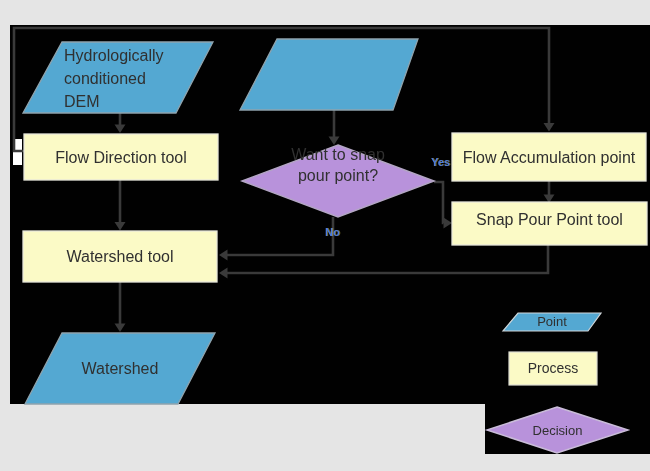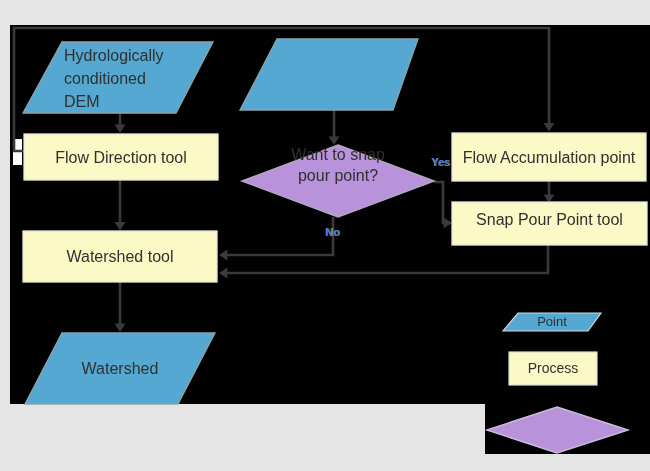--- a/index.html
+++ b/index.html
@@ -87,14 +87,15 @@
 
   <div class="lbl" style="left:23px;top:231px;width:194px;height:51px;">Watershed tool</div>
 
   <div class="lbl" style="left:30px;top:333px;width:180px;height:71px;">Watershed</div>
 
   <span class="edge-lbl" style="left:431px;top:156px;">Yes</span>
   <span class="edge-lbl" style="left:303px;top:226px;margin-left:22px;">No</span>
 
   <div class="lbl legend-lbl" style="left:503px;top:312px;width:98px;height:19px;">Point</div>
   <div class="lbl legend-lbl" style="left:509px;top:352px;width:88px;height:33px;font-size:14px;border-radius:9px;">Process</div>
+  <div class="lbl legend-lbl" style="left:487px;top:407px;width:141px;height:46px;">Decision</div>
 
 </div>
 
 </body></html>

